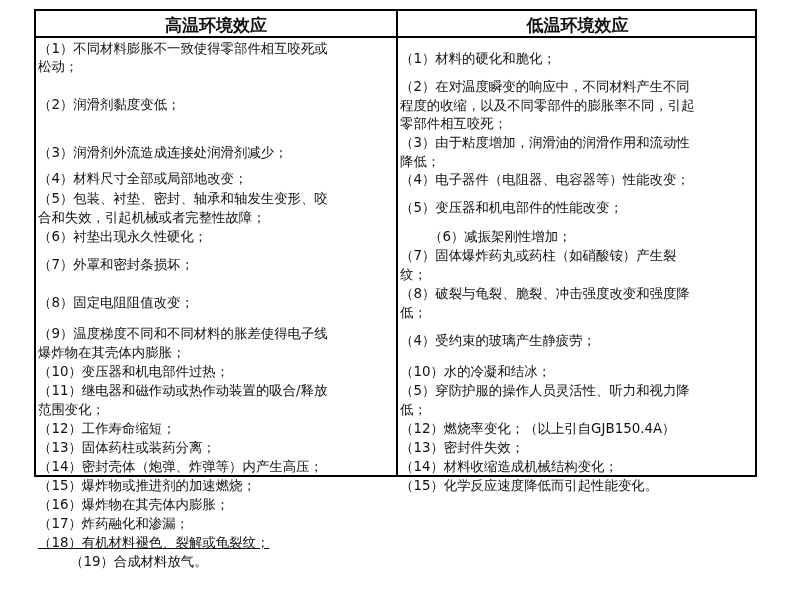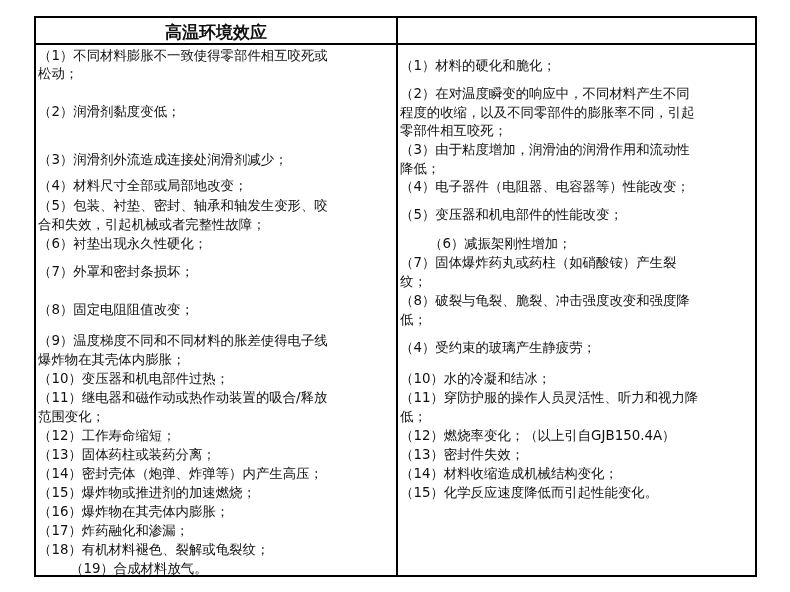--- a/index.html
+++ b/index.html
@@ -1,36 +1,37 @@
 <!DOCTYPE html>
 <html><head>
 <meta charset="utf-8">
 <style>
   html, body { margin: 0; padding: 0; background: #ffffff; }
   body { width: 790px; height: 592px; position: relative; overflow: hidden;
          font-family: "DejaVu Sans", "Liberation Sans", sans-serif; color: #111; }
-  .table { position: absolute; left: 34px; top: 16px; width: 723px; height: 561px;
+  .table { position: absolute; left: 34px; top: 9px; width: 723px; height: 468px;
            border: 2px solid #000; box-sizing: border-box; }
   .header-line { position: absolute; left: 0; right: 0; top: 25px; height: 0; border-top: 2px solid #000; }
   .col-divider { position: absolute; top: 0; bottom: 0; left: 360px; width: 0; border-left: 2px solid #000; }
   .hdr { position: absolute; top: 0; height: 26px; line-height: 28px; text-align: center;
          font-family: "DejaVu Serif", "Liberation Serif", serif; font-weight: bold; font-size: 17px; }
   .hdr.left { left: 0; width: 360px; }
   .hdr.right { left: 362px; width: 359px; }
   .line { position: absolute; font-size: 13.4px; line-height: 18px; white-space: nowrap; letter-spacing: 0px; }
   .col-l { left: 2px; }
   .col-r { left: 364px; }
 </style>
 </head>
 <body>
 
 <div class="table">
   <div class="header-line"></div>
   <div class="col-divider"></div>
   <div class="hdr left">高温环境效应</div>
+  <div class="hdr right">低温环境效应</div>
   <div id="col-high">
       <div class="line col-l" style="top: 29px;">（1）不同材料膨胀不一致使得零部件相互咬死或</div>
       <div class="line col-l" style="top: 47px;">松动；</div>
       <div class="line col-l" style="top: 85px;">（2）润滑剂黏度变低；</div>
       <div class="line col-l" style="top: 133px;">（3）润滑剂外流造成连接处润滑剂减少；</div>
       <div class="line col-l" style="top: 159px;">（4）材料尺寸全部或局部地改变；</div>
       <div class="line col-l" style="top: 179px;">（5）包装、衬垫、密封、轴承和轴发生变形、咬</div>
       <div class="line col-l" style="top: 198px;">合和失效，引起机械或者完整性故障；</div>
       <div class="line col-l" style="top: 217px;">（6）衬垫出现永久性硬化；</div>
       <div class="line col-l" style="top: 245px;">（7）外罩和密封条损坏；</div>
@@ -39,39 +40,39 @@
       <div class="line col-l" style="top: 333px;">爆炸物在其壳体内膨胀；</div>
       <div class="line col-l" style="top: 352px;">（10）变压器和机电部件过热；</div>
       <div class="line col-l" style="top: 371px;">（11）继电器和磁作动或热作动装置的吸合/释放</div>
       <div class="line col-l" style="top: 390px;">范围变化；</div>
       <div class="line col-l" style="top: 409px;">（12）工作寿命缩短；</div>
       <div class="line col-l" style="top: 428px;">（13）固体药柱或装药分离；</div>
       <div class="line col-l" style="top: 447px;">（14）密封壳体（炮弹、炸弹等）内产生高压；</div>
       <div class="line col-l" style="top: 466px;">（15）爆炸物或推进剂的加速燃烧；</div>
       <div class="line col-l" style="top: 485px;">（16）爆炸物在其壳体内膨胀；</div>
       <div class="line col-l" style="top: 504px;">（17）炸药融化和渗漏；</div>
-      <div class="line col-l" style="top: 523px;">（18）有机材料褪色、裂解或龟裂纹；</div>
+      <div class="line col-l" style="top: 523px; text-decoration: underline;">（18）有机材料褪色、裂解或龟裂纹；</div>
       <div class="line col-l" style="top: 542px; margin-left: 32px;">（19）合成材料放气。</div>
     </div>
   <div id="col-low">
       <div class="line col-r" style="top: 39px;">（1）材料的硬化和脆化；</div>
       <div class="line col-r" style="top: 67px;">（2）在对温度瞬变的响应中，不同材料产生不同</div>
       <div class="line col-r" style="top: 86px;">程度的收缩，以及不同零部件的膨胀率不同，引起</div>
       <div class="line col-r" style="top: 104px;">零部件相互咬死；</div>
       <div class="line col-r" style="top: 123px;">（3）由于粘度增加，润滑油的润滑作用和流动性</div>
       <div class="line col-r" style="top: 142px;">降低；</div>
       <div class="line col-r" style="top: 160px;">（4）电子器件（电阻器、电容器等）性能改变；</div>
       <div class="line col-r" style="top: 188px;">（5）变压器和机电部件的性能改变；</div>
       <div class="line col-r" style="top: 217px; margin-left: 29px;">（6）减振架刚性增加；</div>
       <div class="line col-r" style="top: 236px;">（7）固体爆炸药丸或药柱（如硝酸铵）产生裂</div>
       <div class="line col-r" style="top: 255px;">纹；</div>
       <div class="line col-r" style="top: 274px;">（8）破裂与龟裂、脆裂、冲击强度改变和强度降</div>
       <div class="line col-r" style="top: 293px;">低；</div>
       <div class="line col-r" style="top: 321px;">（4）受约束的玻璃产生静疲劳；</div>
       <div class="line col-r" style="top: 352px;">（10）水的冷凝和结冰；</div>
-      <div class="line col-r" style="top: 371px;">（11）穿防护服的操作人员灵活性、听力和视力降</div>
+      <div class="line col-r" style="top: 371px;">（5）穿防护服的操作人员灵活性、听力和视力降</div>
       <div class="line col-r" style="top: 390px;">低；</div>
       <div class="line col-r" style="top: 409px;">（12）燃烧率变化；（以上引自GJB150.4A）</div>
       <div class="line col-r" style="top: 428px;">（13）密封件失效；</div>
       <div class="line col-r" style="top: 447px;">（14）材料收缩造成机械结构变化；</div>
       <div class="line col-r" style="top: 466px;">（15）化学反应速度降低而引起性能变化。</div>
     </div>
 </div>
 
 </body></html>

